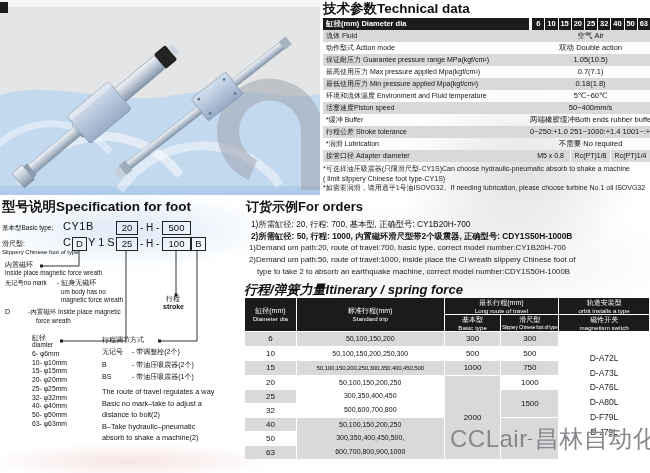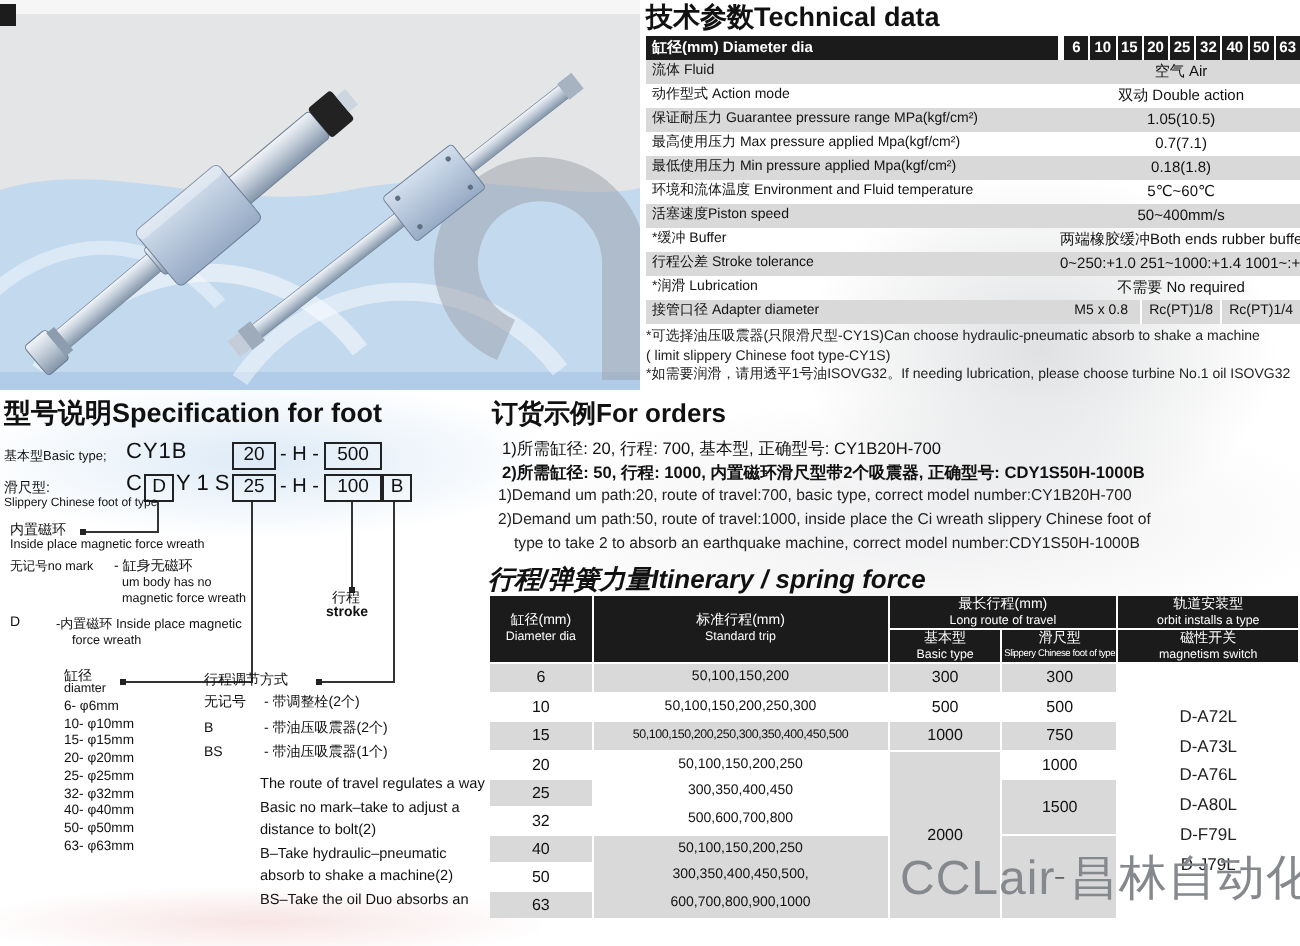--- a/index.html
+++ b/index.html
@@ -37,21 +37,21 @@
   .tech-notes div{white-space:nowrap;}
   
   .spec-title{position:absolute;left:2px;top:198px;font-size:13.5px;font-weight:bold;z-index:3;}
   .sp{position:absolute;z-index:3;white-space:nowrap;}
   .mbox{position:absolute;z-index:3;border:1px solid #222;height:12px;line-height:12px;
         text-align:center;font-size:9.5px;background:transparent;}
   .spec-lines{position:absolute;left:0;top:195px;z-index:2;}
   .bore-list div{line-height:8.7px;}
   .adj-item{line-height:12.5px;font-size:7px;}
   .adj-item .k{display:inline-block;width:30px;}
-  .adj-en div{line-height:11.6px;margin-left:28px;}
+  .adj-en div{line-height:11.6px;}
   
   .orders-title{position:absolute;left:246px;top:198px;font-size:13px;font-weight:bold;z-index:3;}
   .orders-cn{position:absolute;left:251px;top:218px;font-size:8.3px;z-index:3;}
   .orders-cn div{line-height:12px;white-space:nowrap;}
   .orders-cn div.b{font-weight:bold;}
   .orders-en{position:absolute;left:249px;top:242px;font-size:7.8px;color:#222;z-index:3;}
   .orders-en div{line-height:12px;white-space:nowrap;}
   .orders-en div.ind{padding-left:8px;}
   
   .itin-title{position:absolute;left:244px;top:281px;font-size:13px;font-weight:bold;z-index:3;font-style:italic;}
@@ -262,21 +262,20 @@
       <div class="adj-item"><span class="k">无记号</span><span>- 带调整栓(2个)</span></div>
       <div class="adj-item"><span class="k">B</span><span>- 带油压吸震器(2个)</span></div>
       <div class="adj-item"><span class="k">BS</span><span>- 带油压吸震器(1个)</span></div>
     </div>
   <div class="sp adj-en" id="adjustEn" style="left:102px;top:386px;font-size:7.3px;">
       <div>The route of travel regulates a way</div>
       <div>Basic no mark–take to adjust a</div>
       <div>distance to bolt(2)</div>
       <div>B–Take hydraulic–pneumatic</div>
       <div>absorb to shake a machine(2)</div>
-      <div>BS–Take the oil Duo absorbs an</div>
     </div>
 
   <div class="orders-title">订货示例For orders</div>
   <div class="orders-cn" id="ordersCn">
       <div>1)所需缸径: 20, 行程: 700, 基本型, 正确型号: CY1B20H-700</div>
       <div class="b">2)所需缸径: 50, 行程: 1000, 内置磁环滑尺型带2个吸震器, 正确型号: CDY1S50H-1000B</div>
     </div>
   <div class="orders-en" id="ordersEn">
       <div>1)Demand um path:20, route of travel:700, basic type, correct model number:CY1B20H-700</div>
       <div>2)Demand um path:50, route of travel:1000, inside place the Ci wreath slippery Chinese foot of</div>

